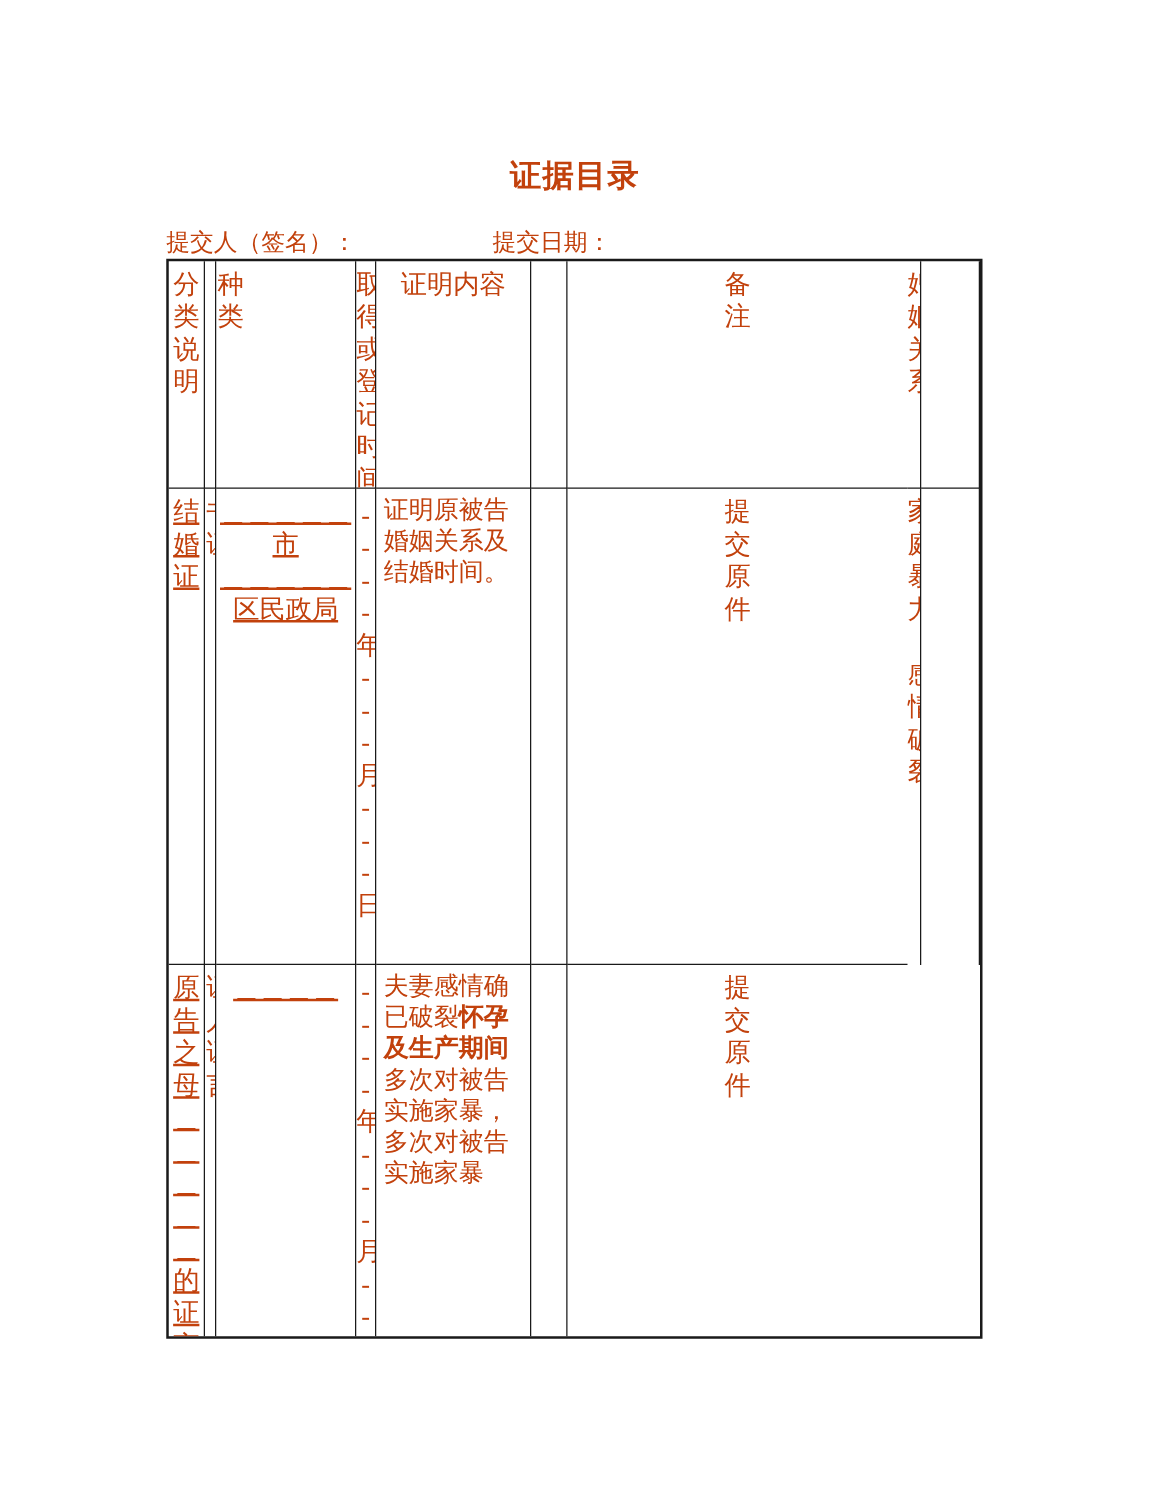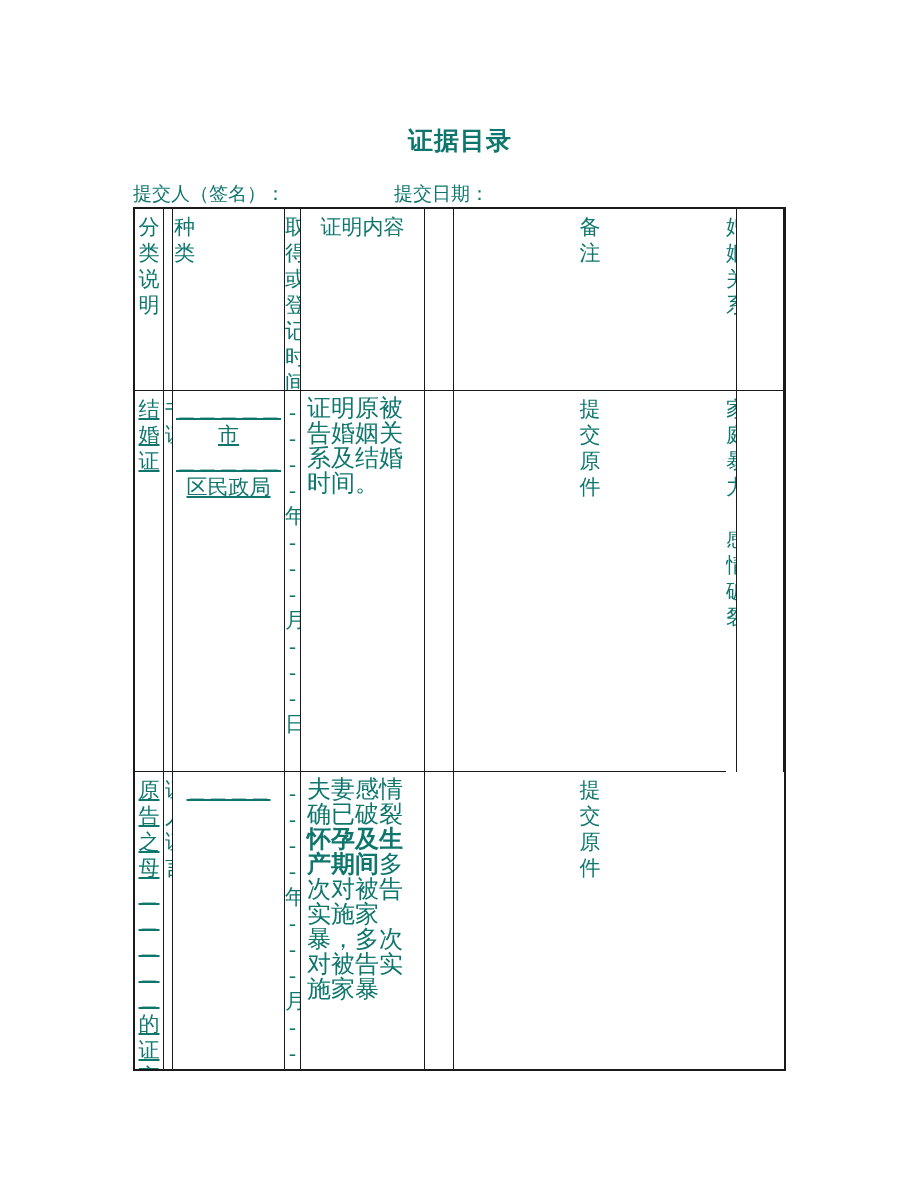--- a/index.html
+++ b/index.html
@@ -1,21 +1,21 @@
 <!DOCTYPE html>
 <html><head>
 <meta charset="utf-8">
 <style>
   html, body { margin: 0; padding: 0; background: #ffffff; }
   .page {
     position: relative;
     width: 920px;
     height: 1191px;
     background: #ffffff;
-    color: #0f766e;
+    color: #c2410c;
     font-family: "Liberation Serif", "DejaVu Serif", serif;
     overflow: hidden;
   }
   .doc-title {
     position: absolute;
     left: 0; top: 124px;
     width: 920px;
     text-align: center;
     font-size: 25px;
     font-weight: bold;
@@ -53,21 +53,21 @@
     white-space: pre-line;
     text-align: center;
   }
   .vclip {            
     white-space: pre-line;
     text-align: left;
     padding-left: 1px;
   }
   .hcenter { text-align: center; }
   .content-cell {
-    font-size: 24px;
+    font-size: 20px;
     line-height: 25px;
     text-align: left;
     padding: 5px 5px 16px 6px;
     word-break: break-all;
   }
   .content-cell .bold { font-weight: bold; }
   .mcell {            
     white-space: pre-line;
     text-align: center;
     text-decoration: underline;

